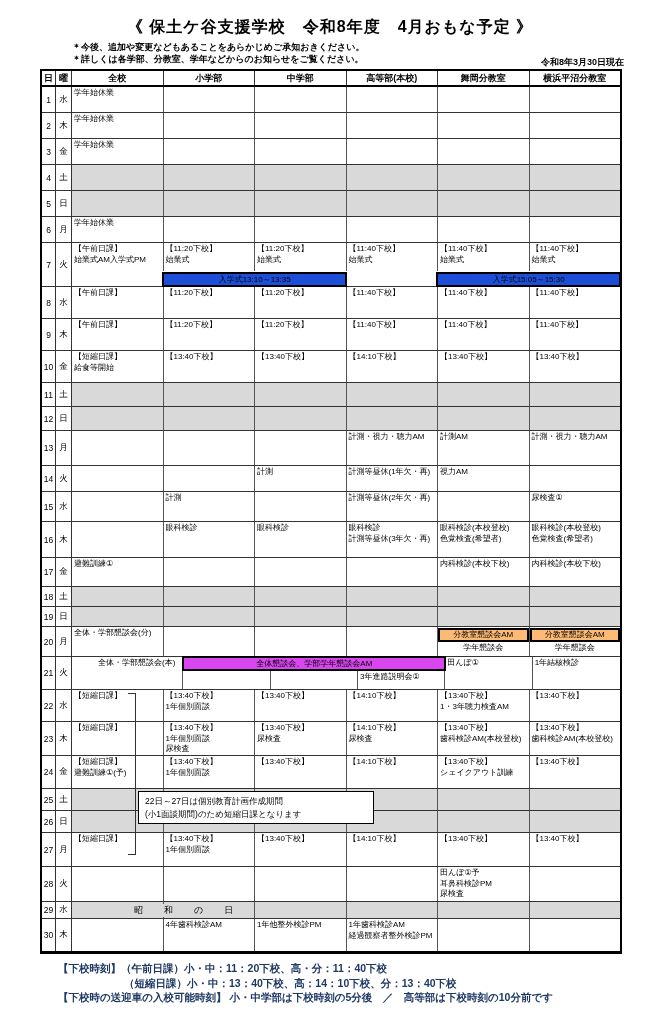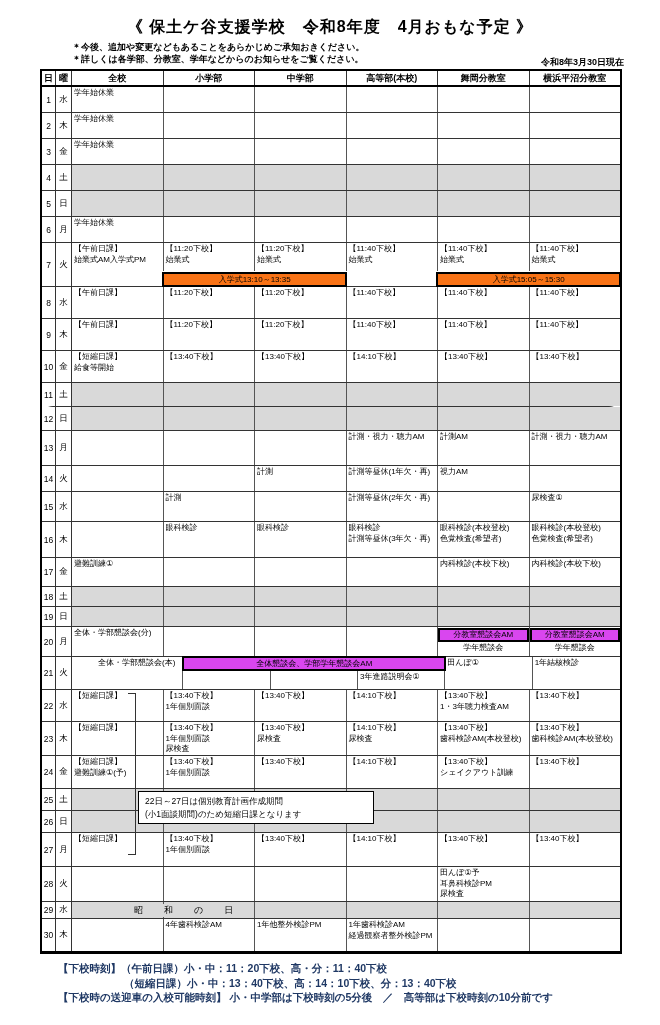--- a/index.html
+++ b/index.html
@@ -40,25 +40,25 @@
   .cell{box-sizing:border-box;}
   .daycell{width:14px;flex:none;border-right:1px solid #333;font-size:8.5px;display:flex;align-items:center;justify-content:center;background:#fff;}
   .wdcell{width:16px;flex:none;border-right:1px solid #333;font-size:8.5px;display:flex;align-items:center;justify-content:center;background:#fff;}
   .content{flex:1;display:flex;flex-direction:column;min-width:0;}
   .gray .content{background:#d9d9d9;}
   .main{flex:1;display:flex;min-width:0;}
   .ccell{flex:1;border-right:1px solid #555;padding:1px 2px 0 2px;min-width:0;overflow:visible;box-sizing:border-box;}
   .ccell:last-child{border-right:none;}
   .line{font-size:8px;line-height:1.32;white-space:nowrap;}
   .line.ctr{text-align:center;}
-  .line.boxed{border:2px solid #000;background:#d946ef;margin:0 -2px 1px -2px;text-align:center;line-height:10px;position:relative;z-index:2;}
+  .line.boxed{border:2px solid #000;background:#fdba74;margin:0 -2px 1px -2px;text-align:center;line-height:10px;position:relative;z-index:2;}
 
   .subrow{display:grid;grid-template-columns:repeat(6,1fr);margin-top:1px;}
   .spanbox{
-    border:2px solid #000;background:#f97316;text-align:center;
+    border:2px solid #000;background:#1d4ed8;text-align:center;
     font-size:8px;line-height:11px;position:relative;z-index:2;margin:0 -1px -1px -1px;
   }
 
   
   .grid6{display:grid;grid-template-columns:repeat(6,1fr);grid-template-rows:auto 1fr;flex:1;margin-left:24px;}
   .g-zenko{grid-column:1;grid-row:1 / span 2;border-right:1px solid #555;padding:1px 2px;box-sizing:border-box;}
   .g-box{grid-column:2 / span 3;grid-row:1;border:2px solid #000;background:#d946ef;text-align:center;font-size:8px;line-height:11px;margin:-1px -1px 0 -1px;position:relative;z-index:2;}
   .g-sp2{grid-column:2;grid-row:2;border-right:1px solid #555;}
   .g-sp3{grid-column:3;grid-row:2;border-right:1px solid #555;}
   .g-koto{grid-column:4;grid-row:2;border-right:1px solid #555;padding:1px 2px;box-sizing:border-box;}
@@ -314,21 +314,21 @@
               </div>
               <div class="ccell">
                 <div class="line">【13:40下校】</div>
               </div>
               <div class="ccell">
                 <div class="line">【13:40下校】</div>
               </div>
             </div>
           </div>
         </div>
-        <div class="trow gray" style="min-height: 24px; border-radius: 11px;">
+        <div class="trow gray" style="min-height: 24px;">
           <div class="cell daycell">11</div>
           <div class="cell wdcell">土</div>
           <div class="content">
             <div class="main">
               <div class="ccell"></div>
               <div class="ccell"></div>
               <div class="ccell"></div>
               <div class="ccell"></div>
               <div class="ccell"></div>
               <div class="ccell"></div>

